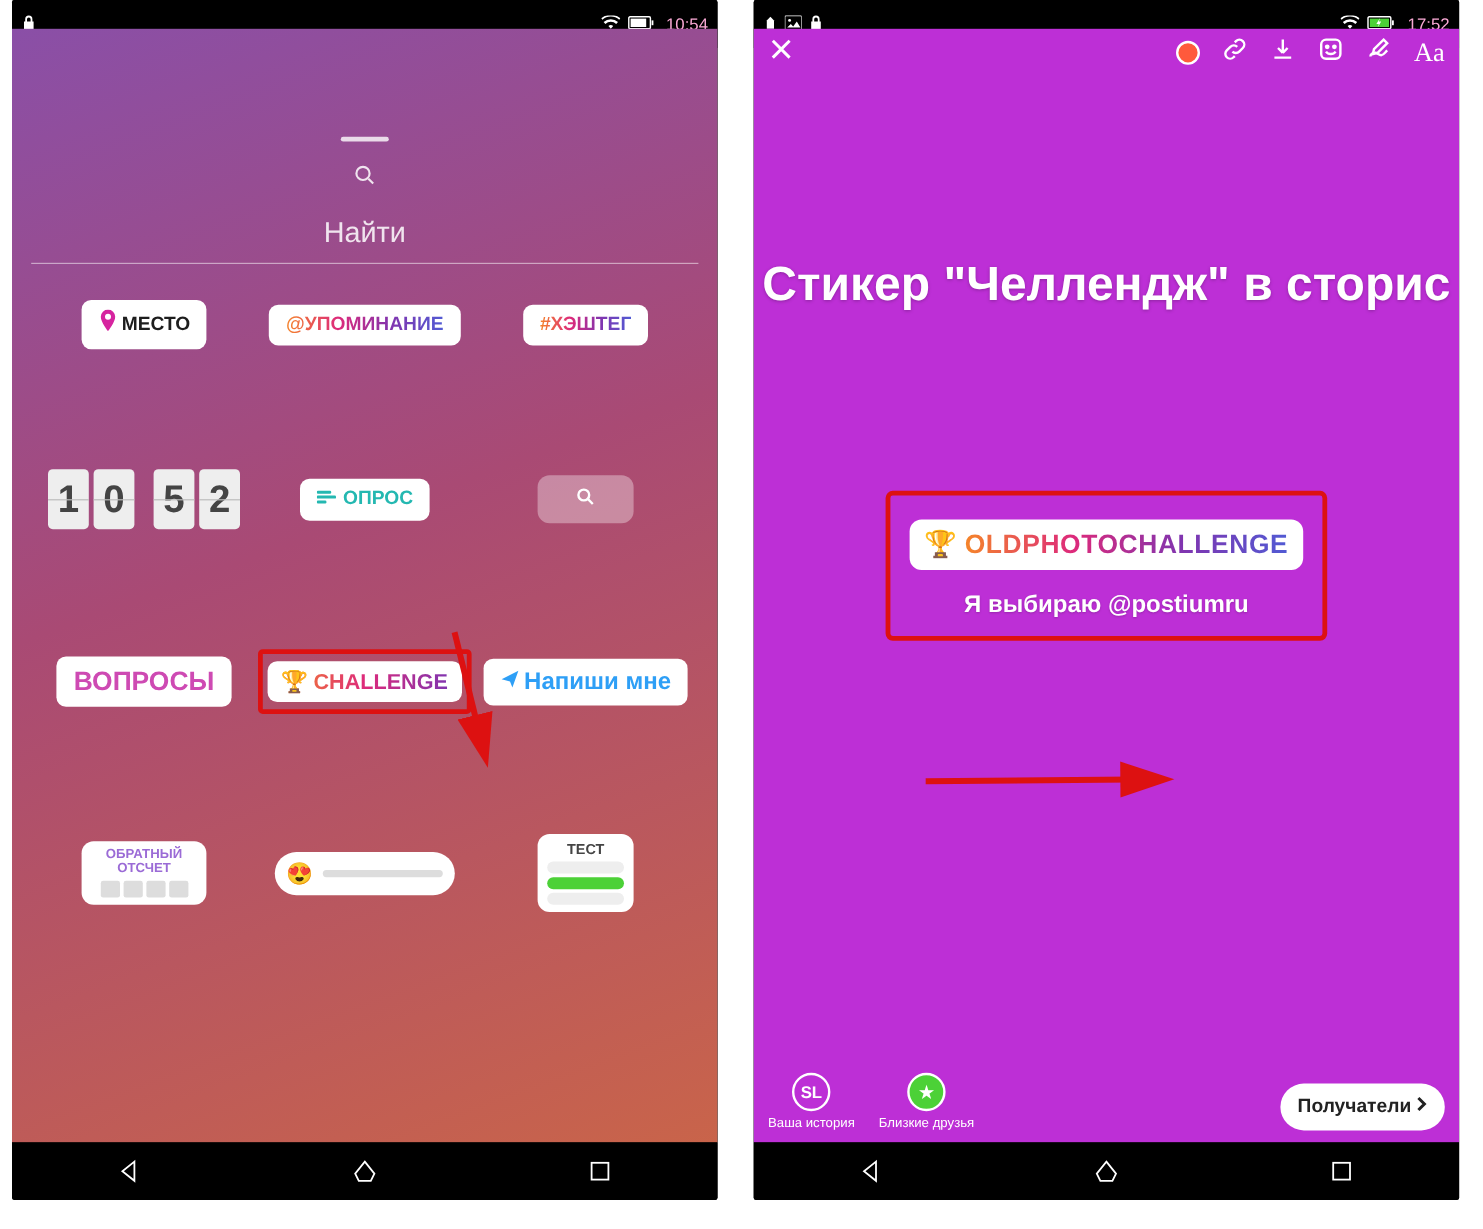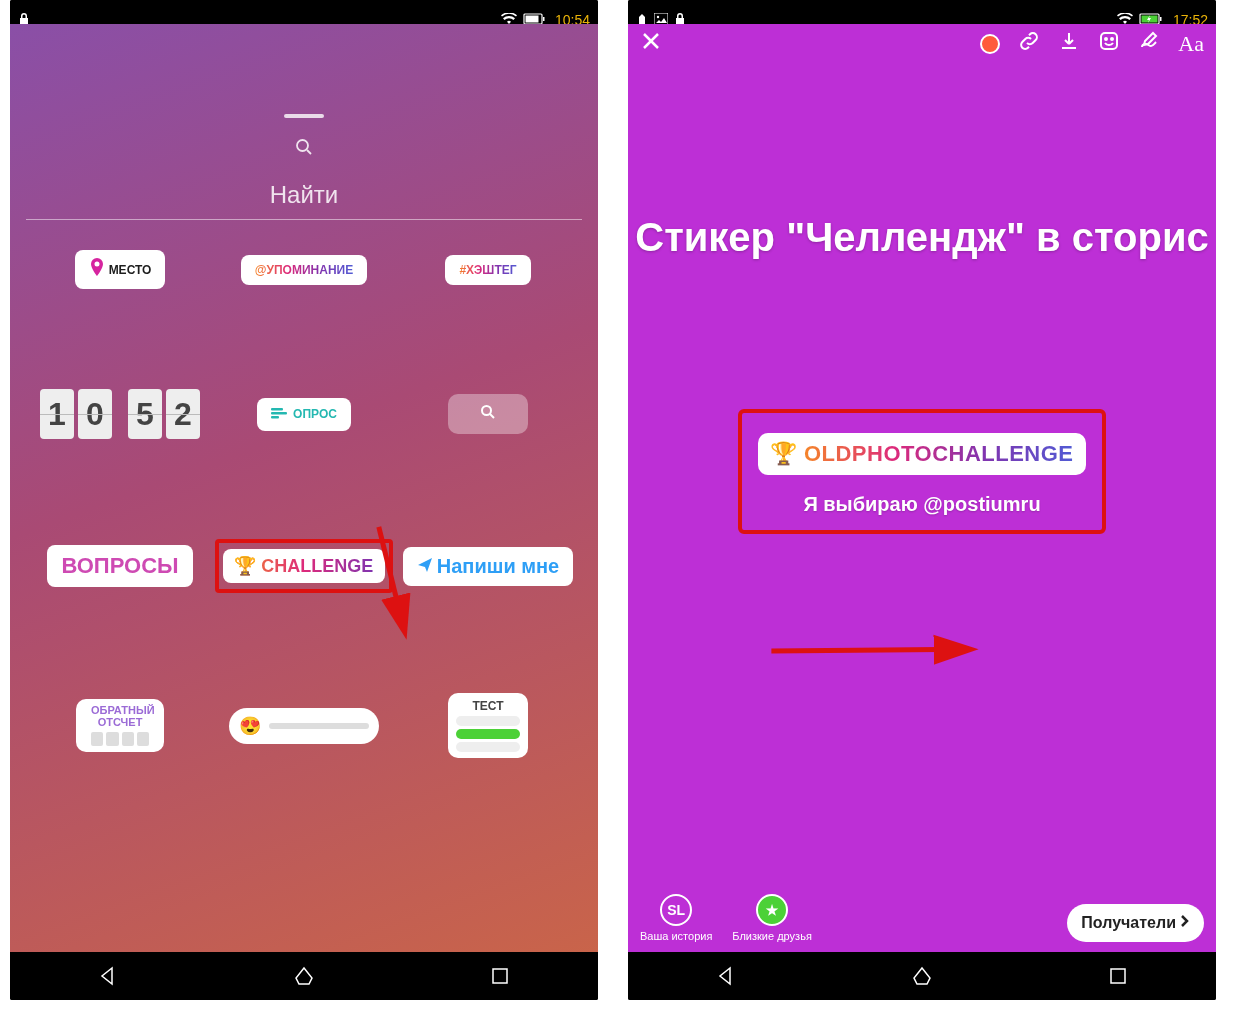--- a/index.html
+++ b/index.html
@@ -17,21 +17,21 @@
     height: 1000px;
     background: #000;
     position: relative;
     overflow: hidden;
     border-radius: 2px;
   }
   
   .statusbar {
     height: 40px;
     background: #000;
-    color: #eab308;
+    color: #f9a8d4;
     display: flex;
     align-items: center;
     padding: 0 8px;
     font-size: 14px;
     justify-content: space-between;
   }
   .sb-left, .sb-right { display: flex; align-items: center; gap: 6px; }
   .sb-right .time { margin-left: 4px; }
   
   .navbar {
@@ -81,21 +81,21 @@
     grid-template-columns: 1fr 1fr 1fr;
     row-gap: 100px;
     justify-items:center;
     align-items:center;
   }
   .pill {
     background:#fff;
     border-radius:8px;
     padding: 8px 14px;
     font-weight:700;
-    font-size:12px;
+    font-size:16px;
     display:flex; align-items:center; gap:4px;
     white-space:nowrap;
   }
   .pill.small { font-size:18px; padding:6px 12px; }
   .mesto { color:#1d1d1d; }
   .upom {
     background:linear-gradient(90deg,#f58529,#dd2a7b,#8134af,#515bd4);
     -webkit-background-clip:text; color:transparent;
   }
   .hashtag {
@@ -113,21 +113,21 @@
   .vopros{ color:#ce4ab3; font-size:22px;}
   .challenge{
     color:#f58529;
     background:linear-gradient(90deg,#f58529,#dd2a7b,#8134af);
     -webkit-background-clip:text; -webkit-text-fill-color:transparent;
     font-size:18px; display:flex; align-items:center; gap:4px;
   }
   .challenge .cup{ -webkit-text-fill-color:#f5a623; color:#f5a623;}
   .redbox { border:4px solid #d11; border-radius:4px; padding:6px 4px; }
   .napishimne{ color:#2e9ff6; font-size:20px;}
-  .countdown { background:#fff; border-radius:10px; padding:6px 15px; text-align:center; width:88px;}
+  .countdown { background:#fff; border-radius:10px; padding:6px 15px; text-align:center; width:104px;}
   .countdown .cdtitle{ color:#9b6bd6; font-size:11px; font-weight:700; line-height:1.05;}
   .countdown .ticks{ display:flex; gap:3px; margin-top:4px; justify-content:center;}
   .countdown .ticks span{ background:#ddd; width:16px; height:14px; border-radius:2px;}
   .slider-pill{ background:#fff; border-radius:20px; width:150px; height:36px; display:flex; align-items:center; padding:0 10px; gap:8px;}
   .slider-pill .emoji{font-size:18px;}
   .slider-pill .track{ flex:1; height:6px; background:#ddd; border-radius:3px;}
   .quiz{ background:#fff; border-radius:10px; padding:6px 8px; width:80px; text-align:center;}
   .quiz .qtitle{ font-size:12px; color:#444; font-weight:700;}
   .quiz .row{ height:10px; background:#eee; margin-top:3px; border-radius:5px;}
   .quiz .row.green{ background:#4cd137;}

